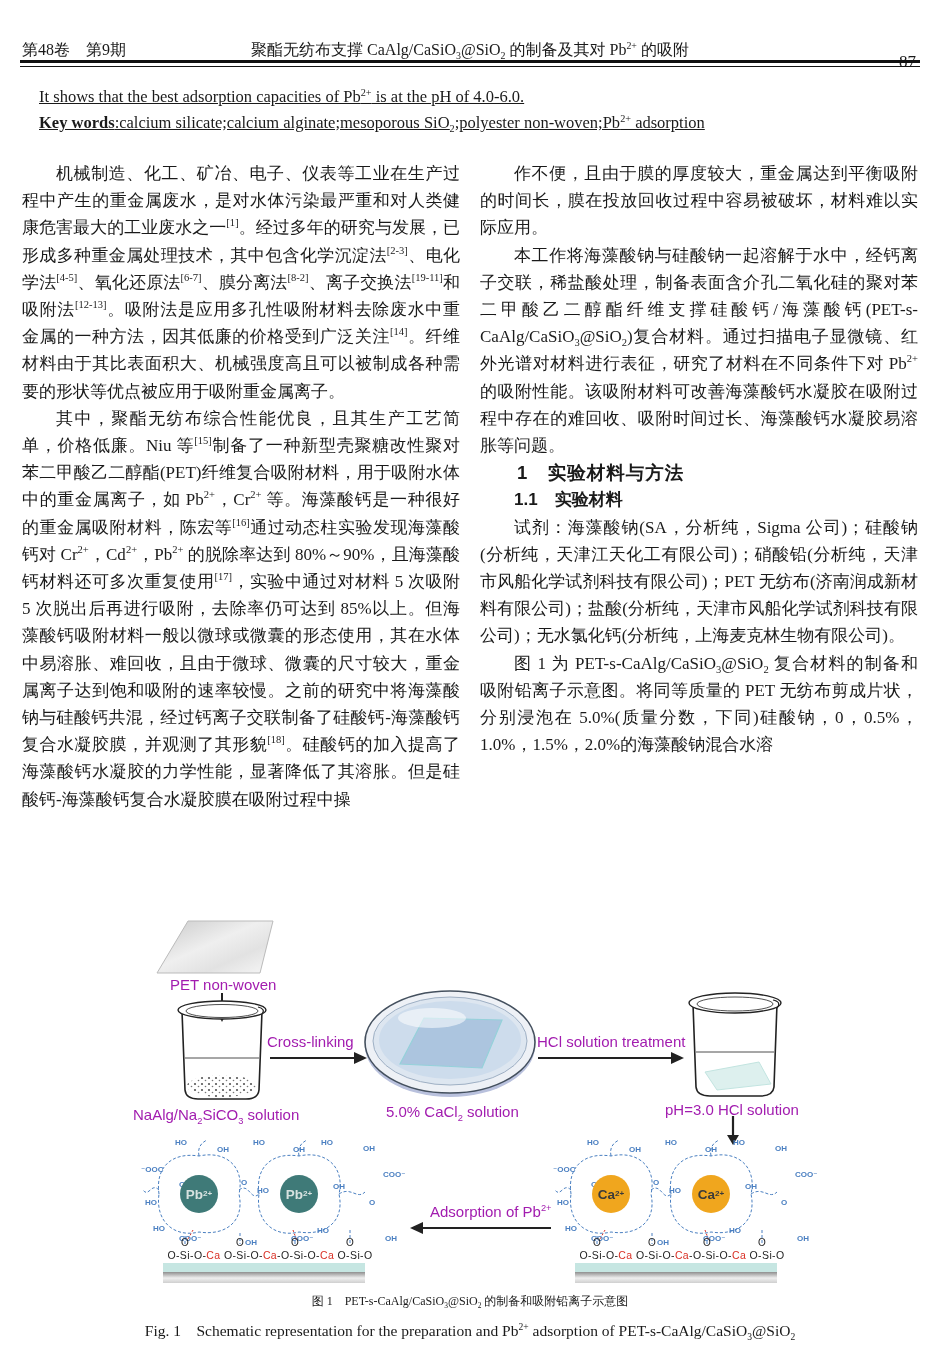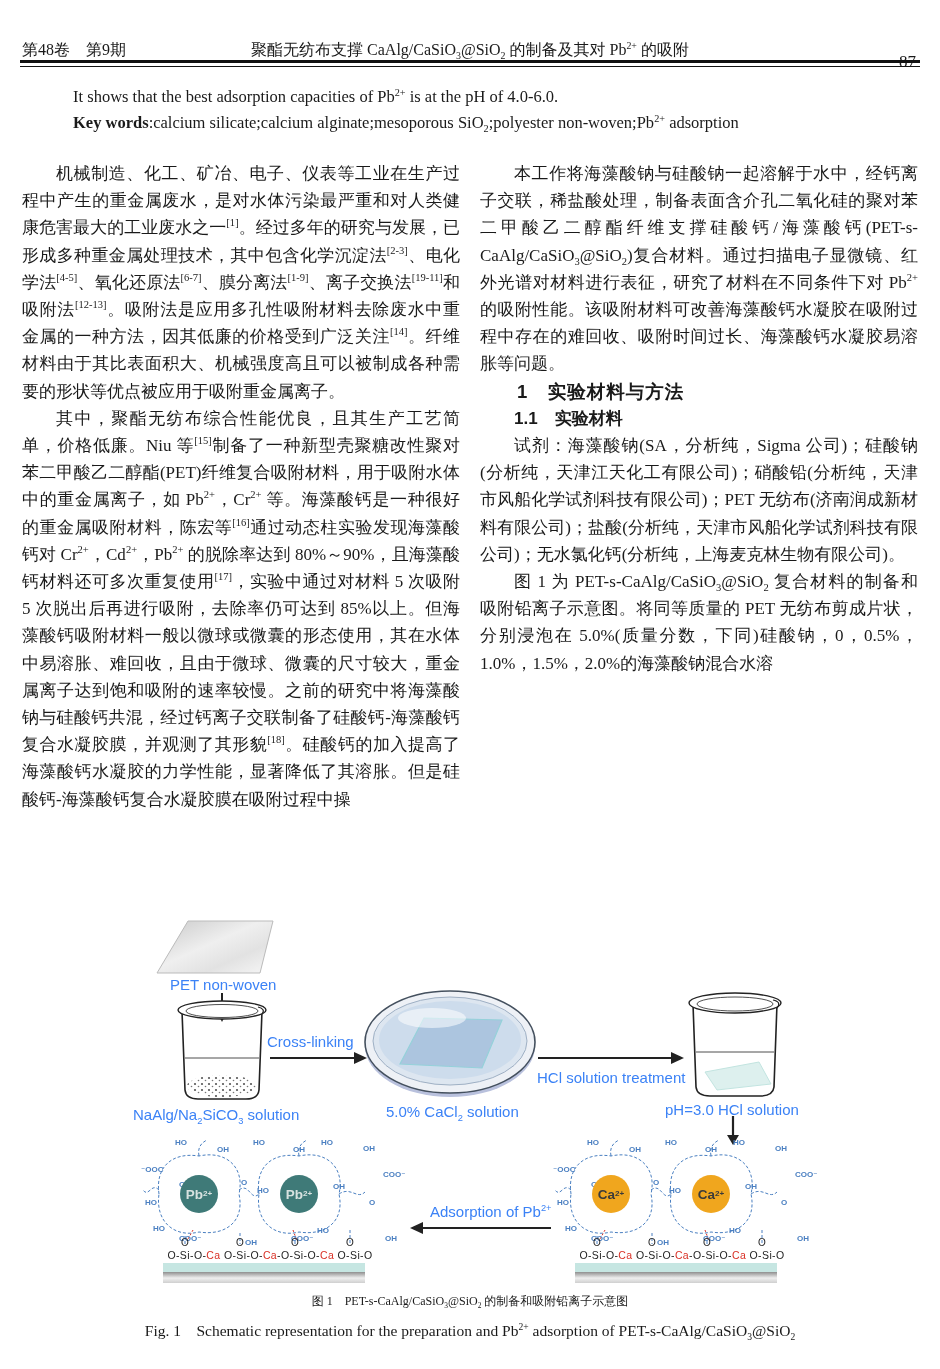--- a/index.html
+++ b/index.html
@@ -5,36 +5,36 @@
   html,body{margin:0;padding:0;background:#888;}
   .page{position:relative;width:940px;height:1369px;background:#fff;margin:0 auto;
         font-family:"Liberation Serif","DejaVu Serif",serif;color:#1a1a1a;overflow:hidden;}
   
   .hdr{position:absolute;top:40px;left:22px;right:22px;height:22px;font-size:16px;}
   .hdr .issue{position:absolute;left:0;top:0;}
   .hdr .title{position:absolute;left:0;right:0;text-align:center;top:0;}
   .hdr .pno{position:absolute;right:2px;top:12px;font-size:17px;}
   .rule{position:absolute;left:20px;right:20px;top:60px;height:3px;border-top:3px solid #111;border-bottom:1px solid #111;}
   
-  .abs{position:absolute;left:40px;right:22px;top:84px;font-size:16.5px;line-height:26px;}
+  .abs{position:absolute;left:6px;right:22px;top:84px;font-size:16.5px;line-height:26px;text-decoration:underline;}
   .abs p{margin:0;text-indent:2em;}
   
   .col{position:absolute;top:160px;width:438px;font-size:17px;line-height:27.2px;text-align:justify;}
   .col-l{left:22px;}
   .col-r{left:480px;}
   .col p{margin:0;text-indent:2em;}
   .sec-h1{font-family:"Liberation Sans","DejaVu Sans",sans-serif;font-weight:bold;font-size:18.5px;
           margin:36px 0 32px 0;text-indent:0;letter-spacing:1px;}
   .sec-h2{font-family:"Liberation Sans","DejaVu Sans",sans-serif;font-weight:bold;font-size:17px;
           margin:2px 0 4px 0;text-indent:0;}
   sup,sub{line-height:0;font-size:.62em;}
   
   .fig{position:absolute;left:0;top:920px;width:940px;height:375px;
        font-family:"Liberation Sans","DejaVu Sans",sans-serif;}
-  .fig .lab{position:absolute;font-size:15px;color:#3b82f6;white-space:nowrap;}
+  .fig .lab{position:absolute;font-size:15px;color:#a21caf;white-space:nowrap;}
   .fig svg{position:absolute;overflow:visible;}
   .struct{position:absolute;width:280px;height:150px;}
   .struct .nl{position:absolute;font-size:8px;font-weight:bold;color:#4a7fc1;white-space:nowrap;}
   .struct .olab{position:absolute;width:14px;text-align:center;font-size:10px;color:#222;top:97px;}
   .struct .chain{position:absolute;left:0px;top:109px;width:250px;text-align:center;font-size:10.5px;
                  color:#222;letter-spacing:.4px;white-space:nowrap;}
   .struct .chain .red{color:#d93025;}
   .ion{position:absolute;width:38px;height:38px;border-radius:50%;display:flex;align-items:center;
        justify-content:center;font-size:13.5px;font-weight:bold;}
   .ion sup{font-size:.6em;}
@@ -56,25 +56,26 @@
     <span class="pno">87</span>
   </div>
   <div class="rule"></div>
 
   <div class="abs">
     <p>It shows that the best adsorption capacities of Pb<sup>2+</sup> is at the pH of 4.0-6.0.</p>
     <p><b>Key words</b>:calcium silicate;calcium alginate;mesoporous SiO<sub>2</sub>;polyester non-woven;Pb<sup>2+</sup> adsorption</p>
   </div>
 
   <div class="col col-l">
-    <p>机械制造、化工、矿冶、电子、仪表等工业在生产过程中产生的重金属废水，是对水体污染最严重和对人类健康危害最大的工业废水之一<sup>[1]</sup>。经过多年的研究与发展，已形成多种重金属处理技术，其中包含化学沉淀法<sup>[2-3]</sup>、电化学法<sup>[4-5]</sup>、氧化还原法<sup>[6-7]</sup>、膜分离法<sup>[1-9]</sup>、离子交换法<sup>[19-11]</sup>和吸附法<sup>[12-13]</sup>。吸附法是应用多孔性吸附材料去除废水中重金属的一种方法，因其低廉的价格受到广泛关注<sup>[14]</sup>。纤维材料由于其比表面积大、机械强度高且可以被制成各种需要的形状等优点被应用于吸附重金属离子。</p>
+    <p>机械制造、化工、矿冶、电子、仪表等工业在生产过程中产生的重金属废水，是对水体污染最严重和对人类健康危害最大的工业废水之一<sup>[1]</sup>。经过多年的研究与发展，已形成多种重金属处理技术，其中包含化学沉淀法<sup>[2-3]</sup>、电化学法<sup>[4-5]</sup>、氧化还原法<sup>[6-7]</sup>、膜分离法<sup>[8-2]</sup>、离子交换法<sup>[19-11]</sup>和吸附法<sup>[12-13]</sup>。吸附法是应用多孔性吸附材料去除废水中重金属的一种方法，因其低廉的价格受到广泛关注<sup>[14]</sup>。纤维材料由于其比表面积大、机械强度高且可以被制成各种需要的形状等优点被应用于吸附重金属离子。</p>
     <p>其中，聚酯无纺布综合性能优良，且其生产工艺简单，价格低廉。Niu 等<sup>[15]</sup>制备了一种新型壳聚糖改性聚对苯二甲酸乙二醇酯(PET)纤维复合吸附材料，用于吸附水体中的重金属离子，如 Pb<sup>2+</sup>，Cr<sup>2+</sup> 等。海藻酸钙是一种很好的重金属吸附材料，陈宏等<sup>[16]</sup>通过动态柱实验发现海藻酸钙对 Cr<sup>2+</sup>，Cd<sup>2+</sup>，Pb<sup>2+</sup> 的脱除率达到 80%～90%，且海藻酸钙材料还可多次重复使用<sup>[17]</sup>，实验中通过对材料 5 次吸附 5 次脱出后再进行吸附，去除率仍可达到 85%以上。但海藻酸钙吸附材料一般以微球或微囊的形态使用，其在水体中易溶胀、难回收，且由于微球、微囊的尺寸较大，重金属离子达到饱和吸附的速率较慢。之前的研究中将海藻酸钠与硅酸钙共混，经过钙离子交联制备了硅酸钙-海藻酸钙复合水凝胶膜，并观测了其形貌<sup>[18]</sup>。硅酸钙的加入提高了海藻酸钙水凝胶的力学性能，显著降低了其溶胀。但是硅酸钙-海藻酸钙复合水凝胶膜在吸附过程中操</p>
   </div>
 
   <div class="col col-r">
+    <p>作不便，且由于膜的厚度较大，重金属达到平衡吸附的时间长，膜在投放回收过程中容易被破坏，材料难以实际应用。</p>
     <p>本工作将海藻酸钠与硅酸钠一起溶解于水中，经钙离子交联，稀盐酸处理，制备表面含介孔二氧化硅的聚对苯二甲酸乙二醇酯纤维支撑硅酸钙/海藻酸钙(PET-s-CaAlg/CaSiO<sub>3</sub>@SiO<sub>2</sub>)复合材料。通过扫描电子显微镜、红外光谱对材料进行表征，研究了材料在不同条件下对 Pb<sup>2+</sup> 的吸附性能。该吸附材料可改善海藻酸钙水凝胶在吸附过程中存在的难回收、吸附时间过长、海藻酸钙水凝胶易溶胀等问题。</p>
     <p class="sec-h1">1　实验材料与方法</p>
     <p class="sec-h2">1.1　实验材料</p>
     <p>试剂：海藻酸钠(SA，分析纯，Sigma 公司)；硅酸钠(分析纯，天津江天化工有限公司)；硝酸铅(分析纯，天津市风船化学试剂科技有限公司)；PET 无纺布(济南润成新材料有限公司)；盐酸(分析纯，天津市风船化学试剂科技有限公司)；无水氯化钙(分析纯，上海麦克林生物有限公司)。</p>
     <p>图 1 为 PET-s-CaAlg/CaSiO<sub>3</sub>@SiO<sub>2</sub> 复合材料的制备和吸附铅离子示意图。将同等质量的 PET 无纺布剪成片状，分别浸泡在 5.0%(质量分数，下同)硅酸钠，0，0.5%，1.0%，1.5%，2.0%的海藻酸钠混合水溶</p>
   </div>
 
   <div class="fig">
 
     <svg style="left:150px;top:0px;" width="140" height="56" viewBox="0 0 140 56">
@@ -120,21 +121,21 @@
     <svg style="left:362px;top:68px;" width="176" height="112" viewBox="0 0 176 112">
       <ellipse cx="88" cy="58" rx="85" ry="51" fill="#b9c1dd"></ellipse>
       <ellipse cx="88" cy="54" rx="85" ry="51" fill="#eef1f6" stroke="#44505e" stroke-width="1.6"></ellipse>
       <ellipse cx="88" cy="53" rx="77" ry="44" fill="#dde6f0" stroke="#9fb0c4" stroke-width="1"></ellipse>
       <ellipse cx="88" cy="52" rx="71" ry="39" fill="#cddcec"></ellipse>
       <polygon points="62,30 140,32 120,80 38,76" fill="#a9c3de" opacity="0.9" stroke="#8fd0d8" stroke-width="1.2"></polygon>
       <ellipse cx="70" cy="30" rx="34" ry="10" fill="#ffffff" opacity="0.55"></ellipse>
     </svg>
     <div class="lab" style="left:386px;top:183px;">5.0% CaCl<sub>2</sub> solution</div>
 
-    <div class="lab" style="left:537px;top:113px;margin-top:36px;">HCl solution treatment</div>
+    <div class="lab" style="left:537px;top:113px;">HCl solution treatment</div>
     <svg style="left:536px;top:128px;" width="150" height="20" viewBox="0 0 150 20">
       <line x1="2" y1="10" x2="136" y2="10" stroke="#222" stroke-width="2.2"></line>
       <polygon points="135,4 148,10 135,16" fill="#222"></polygon>
     </svg>
 
     <svg style="left:683px;top:70px;" width="104" height="110" viewBox="0 0 104 110">
       <path d="M10,14 L13,97 Q14,106 27,106 L77,106 Q90,106 91,97 L94,14" fill="none" stroke="#222" stroke-width="1.6"></path>
       <ellipse cx="52" cy="13" rx="46" ry="10" fill="#fff" stroke="#222" stroke-width="1.4"></ellipse>
       <ellipse cx="52" cy="14" rx="38" ry="7" fill="none" stroke="#222" stroke-width="0.8"></ellipse>
       <path d="M90,10 q9,2 4,8" fill="none" stroke="#222" stroke-width="1.2"></path>

